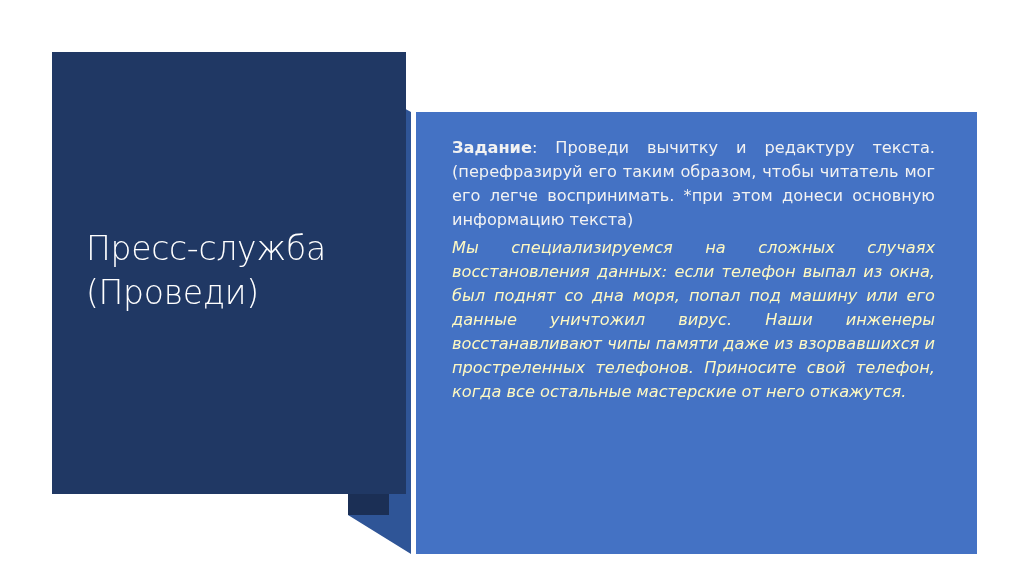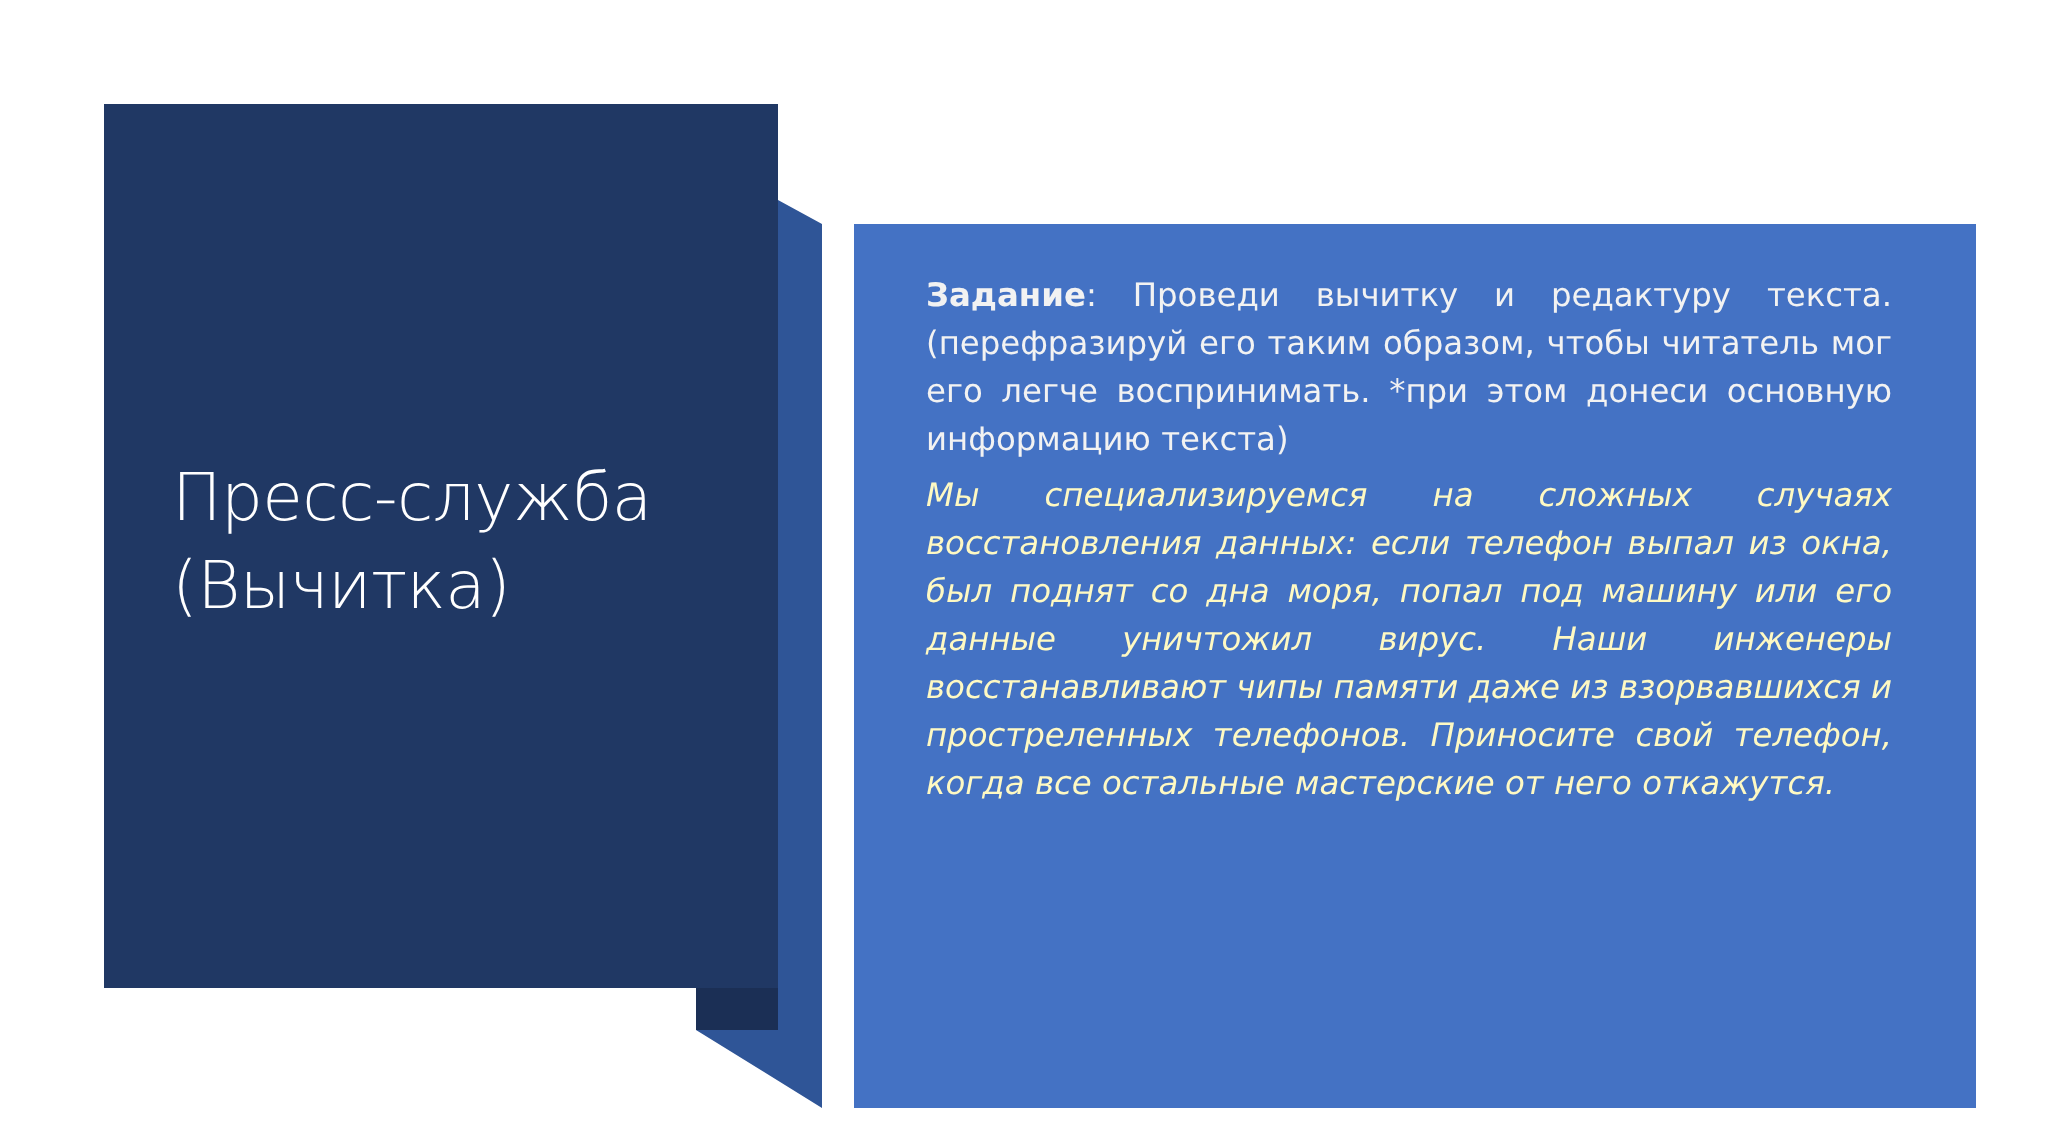--- a/index.html
+++ b/index.html
@@ -23,38 +23,39 @@
     .fold-svg {
       position: absolute;
       left: 0; top: 0;
       width: 1024px; height: 574px;
     }
     .title-panel {
       position: absolute;
       left: 52px; top: 52px;
       width: 337px; height: 442px;
       background: #203864;
+      padding-left: 17px;
     }
     .title {
       position: absolute;
       left: 34px;
       top: 175px;
       width: 300px;
       margin: 0;
       color: #ffffff;
       font-family: "DejaVu Sans", sans-serif;
       font-weight: 200;
       font-size: 33px;
       line-height: 44px;
       letter-spacing: -0.3px;
     }
     .title span { display: block; }
     .content-panel {
       position: absolute;
-      left: 427px; top: 112px;
+      left: 416px; top: 112px;
       width: 561px; height: 442px;
       background: #4472C4;
     }
     .content {
       position: absolute;
       left: 36px;
       top: 24px;
       width: 483px;
       color: #F2F2F2;
       font-family: "DejaVu Sans", sans-serif;
@@ -82,21 +83,21 @@
   <svg class="fold-svg" viewBox="0 0 1024 574" xmlns="http://www.w3.org/2000/svg">
 
     <polygon points="348,494 389,494 389,515 348,515" fill="#1B2F55"></polygon>
 
     <polygon points="389,100 411,112 411,554 348,515 389,515" fill="#2F5597"></polygon>
   </svg>
 
   <div class="title-panel">
     <h1 class="title">
       <span>Пресс-служба</span>
-      <span>(Вычитка)</span>
+      <span>(Проведи)</span>
     </h1>
   </div>
 
   <div class="content-panel">
     <div class="content">
       <p class="task"><span class="task-label">Задание</span><span>: </span><span>Проведи вычитку и редактуру текста. (перефразируй его таким образом, чтобы читатель мог его легче воспринимать. *при этом донеси основную информацию текста)</span></p>
       <p class="body-text">Мы специализируемся на сложных случаях восстановления данных: если телефон выпал из окна, был поднят со дна моря, попал под машину или его данные уничтожил вирус. Наши инженеры восстанавливают чипы памяти даже из взорвавшихся и простреленных телефонов. Приносите свой телефон, когда все остальные мастерские от него откажутся.</p>
     </div>
   </div>
 

